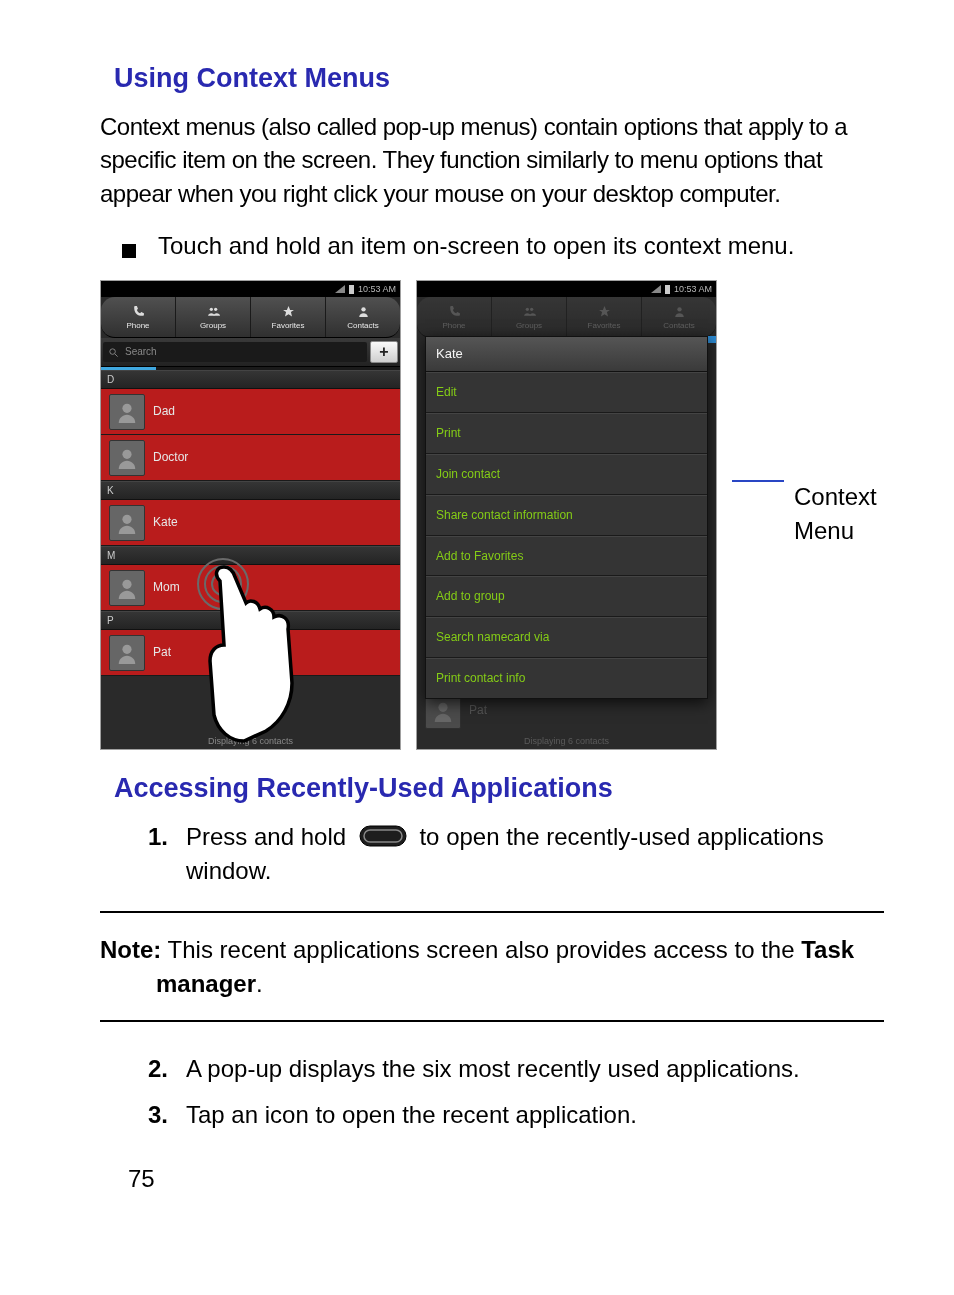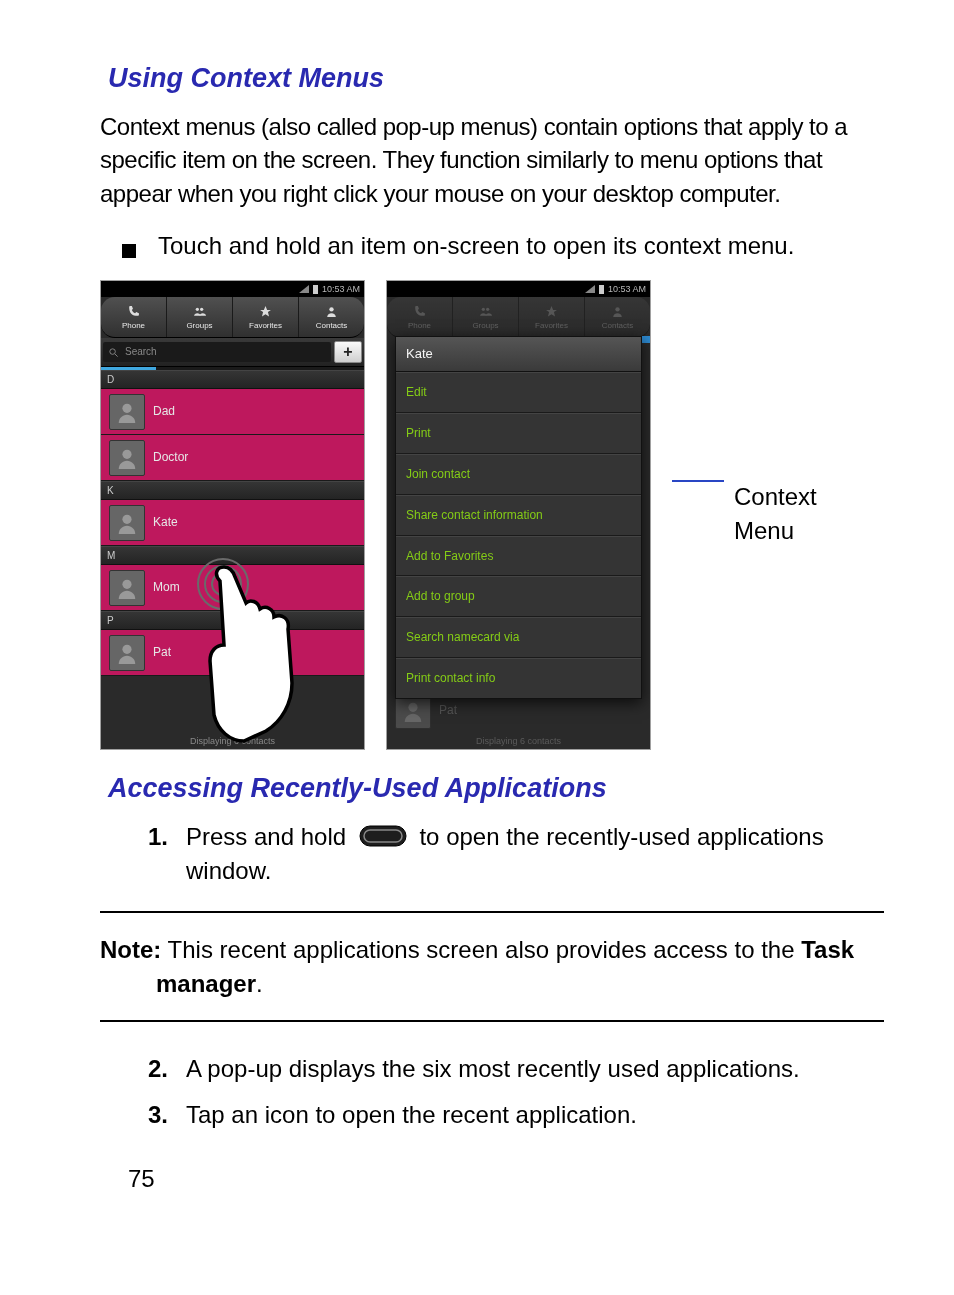--- a/index.html
+++ b/index.html
@@ -8,23 +8,22 @@
     margin: 0;
     padding: 60px 70px 40px 100px;
     box-sizing: border-box;
     color: #000;
     font-size: 24px;
     line-height: 1.4;
   }
   .section-heading {
     color: #2929b0;
     font-weight: bold;
-    font-style: italic;
     font-size: 27px;
-    margin: 0 0 12px 8px;
+    margin: 0 0 12px 14px;
   }
   .body-text {
     margin: 0 0 18px 0;
     letter-spacing:-.5px;
   }
   .bullet-row {
     display: flex;
     align-items: center;
     margin-left: 22px;
     margin-bottom: 18px;
@@ -39,29 +38,29 @@
   }
   .bullet-text { flex: 1; }
 
   
   .figure-row {
     display: flex;
     align-items: flex-start;
     margin-bottom: 20px;
   }
   .phone-screen {
-    width: 265px;
+    width: 301px;
     height: 470px;
     background: #2a2a2a;
     color: #d8d8d8;
     position: relative;
     overflow: hidden;
     border: 1px solid #a0a0a0;
     box-sizing: border-box;
-    margin-right: 21px;
+    margin-right: 15px;
     font-size: 11px;
   }
   .status-bar {
     height: 16px;
     background: #000;
     color: #b8b8b8;
     font-size: 9px;
     display: flex;
     justify-content: flex-end;
     align-items: center;
@@ -116,21 +115,21 @@
   }
   .scroll-pos{height:3px;background:#1a1a1a;position:relative;}
   .scroll-pos::before{content:'';position:absolute;left:0;top:0;width:55px;height:3px;background:#40a8e0;}
   .index-letter{
     background:linear-gradient(#353535,#242424);color:#ccc;height:17px;font-size:10px;
     padding-left:6px;border-top:1px solid #444;border-bottom:1px solid #111;
     display:flex;align-items:center;
   }
   .contact{
     display:flex;align-items:center;height:45px;
-    border-bottom:1px solid #1a1a1a;background:#be185d;
+    border-bottom:1px solid #1a1a1a;background:#b91c1c;
   }
   .avatar{
     width:34px;height:34px;margin:0 8px;background:#666;border:1px solid #333;border-radius:2px;
     display:flex;align-items:center;justify-content:center;
   }
   .avatar svg{fill:#999;}
   .contact-name{font-size:12px;color:#e6e6e6;}
   .footer-text{position:absolute;bottom:2px;left:0;right:0;text-align:center;color:#888;font-size:9px;}
   .footer-text.dim{opacity:.5;}
   .touch-rings{position:absolute;left:96px;top:277px;width:52px;height:52px;pointer-events:none;}

